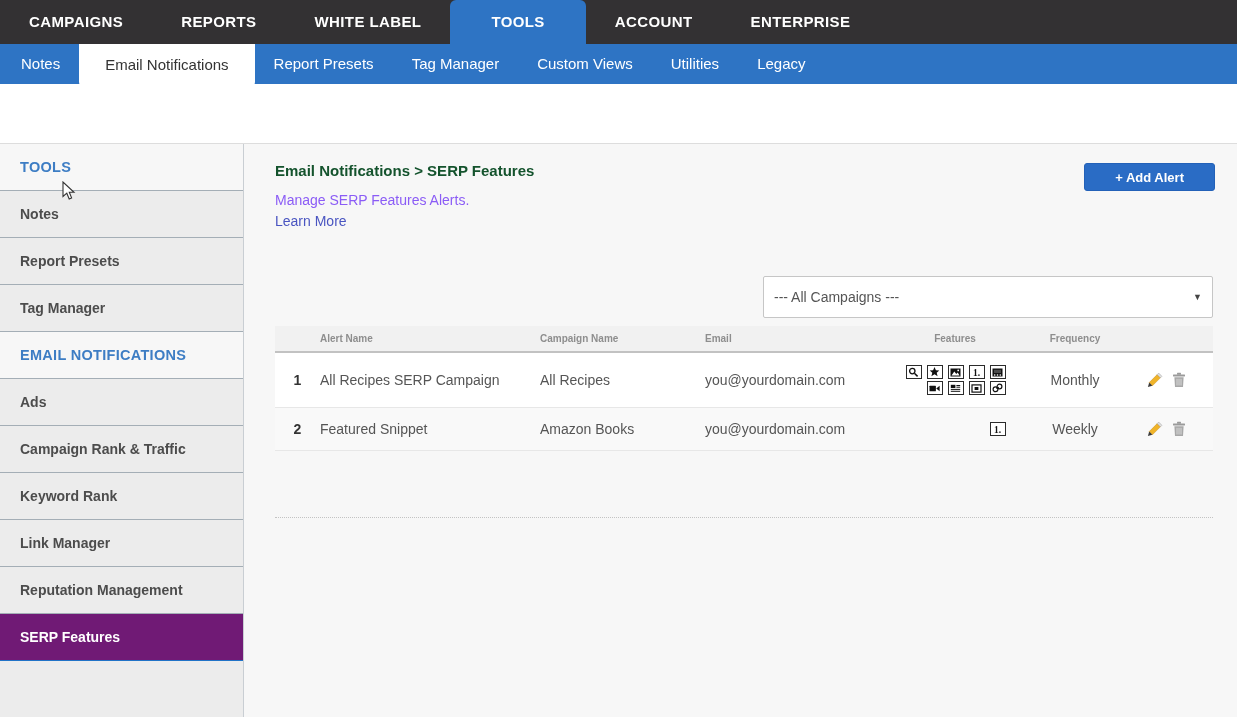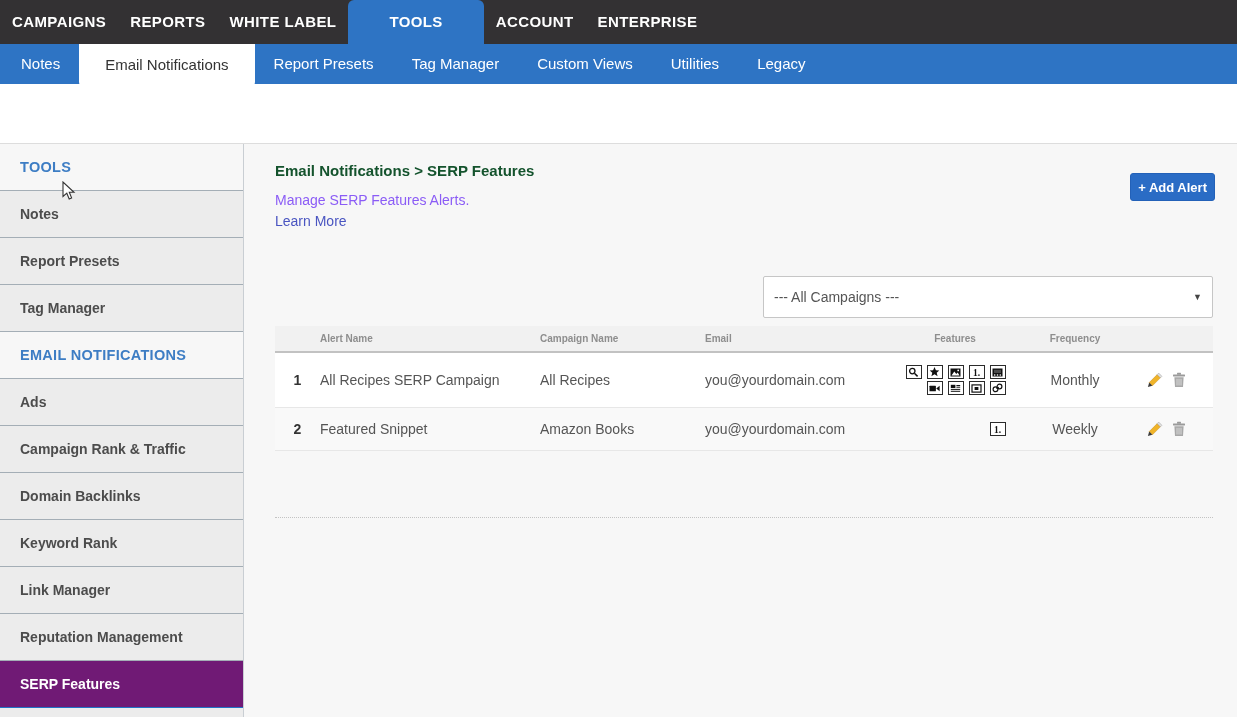--- a/index.html
+++ b/index.html
@@ -2,21 +2,21 @@
 <html><head>
 <meta charset="utf-8">
 <style>
   * { box-sizing: border-box; margin: 0; padding: 0; }
   html,body { width:1237px; height:717px; overflow:hidden; }
   body { font-family:"Liberation Sans", sans-serif; background:#fff; position:relative; }
 
   
   .topnav { height:44px; background:#333133; display:flex; align-items:stretch; }
   .topnav .nav-item { color:#fff; font-size:15px; font-weight:bold; letter-spacing:.4px;
-    line-height:44px; padding:0 12px; cursor:pointer; }
+    line-height:44px; padding:0 29px; cursor:pointer; }
   .topnav .nav-item.active { background:#2e74c4; border-radius:6px 6px 0 0; padding:0 41px; }
 
   
   .subnav { height:40px; background:#2e74c4; display:flex; align-items:stretch; padding-left:2px; }
   .subnav .sub-item { color:#fff; font-size:15px; line-height:40px; padding:0 19px; cursor:pointer; }
   .subnav .sub-item.active { background:#fff; color:#333; height:44px; line-height:42px;
     border-radius:0 0 6px 6px; padding:0 26px; z-index:3; }
 
   .white-strip { height:59px; background:#fff; }
 
@@ -30,22 +30,22 @@
     letter-spacing:.3px; cursor:default; }
   .sb-item { background:#ececec; color:#4c4c4c; font-weight:bold; cursor:pointer; }
   .sb-item.active { background:#701a75; color:#fff; border-bottom-color:#2173c7; }
 
   .main { flex:1; background:#f7f7f7; padding:0 24px 0 31px; position:relative; }
 
   .page-title { margin-top:18px; font-size:15px; font-weight:bold; color:#14532d; }
   .page-subtitle { margin-top:13px; font-size:14px; color:#8b5cf6; }
   .learn-more { margin-top:5px; font-size:14px; color:#4a55c1; text-decoration:none; display:inline-block; cursor:pointer; }
 
-  .add-alert-btn { position:absolute; top:29px; right:22px; background:#2a6cc5; border:1px solid #2361b8;
-    color:#fff; font-weight:bold; font-size:13px; padding:0 7px; height:28px; border-radius:3px;
+  .add-alert-btn { position:absolute; top:19px; right:22px; background:#2a6cc5; border:1px solid #2361b8;
+    color:#fff; font-weight:bold; font-size:13px; padding:0 30px; height:28px; border-radius:3px;
     font-family:"Liberation Sans",sans-serif; cursor:pointer; }
 
   .filter-row { margin-top:46px; display:flex; justify-content:flex-end; }
   .campaign-select { width:450px; height:42px; background:#fff; border:1px solid #c6c6c6; border-radius:2px;
     display:flex; align-items:center; justify-content:space-between; padding:0 10px; cursor:pointer; }
   .campaign-select .sel-value { font-size:14px; color:#555; }
   .campaign-select .sel-caret { font-size:9px; color:#444; }
 
   
   .alerts-table { margin-top:8px; width:100%; }
@@ -100,21 +100,20 @@
 <div class="content">
 
   <div class="sidebar">
       <div class="sb-row sb-header">TOOLS</div>
       <div class="sb-row sb-item">Notes</div>
       <div class="sb-row sb-item">Report Presets</div>
       <div class="sb-row sb-item">Tag Manager</div>
       <div class="sb-row sb-header">EMAIL NOTIFICATIONS</div>
       <div class="sb-row sb-item">Ads</div>
       <div class="sb-row sb-item">Campaign Rank &amp; Traffic</div>
-      <div class="sb-row sb-item">Domain Backlinks</div>
       <div class="sb-row sb-item">Keyword Rank</div>
       <div class="sb-row sb-item">Link Manager</div>
       <div class="sb-row sb-item">Reputation Management</div>
       <div class="sb-row sb-item active">SERP Features</div>
     </div>
 
   <div class="main">
     <div class="page-title">Email Notifications &gt; SERP Features</div>
     <div class="page-subtitle">Manage SERP Features Alerts.</div>
     <a class="learn-more">Learn More</a>

